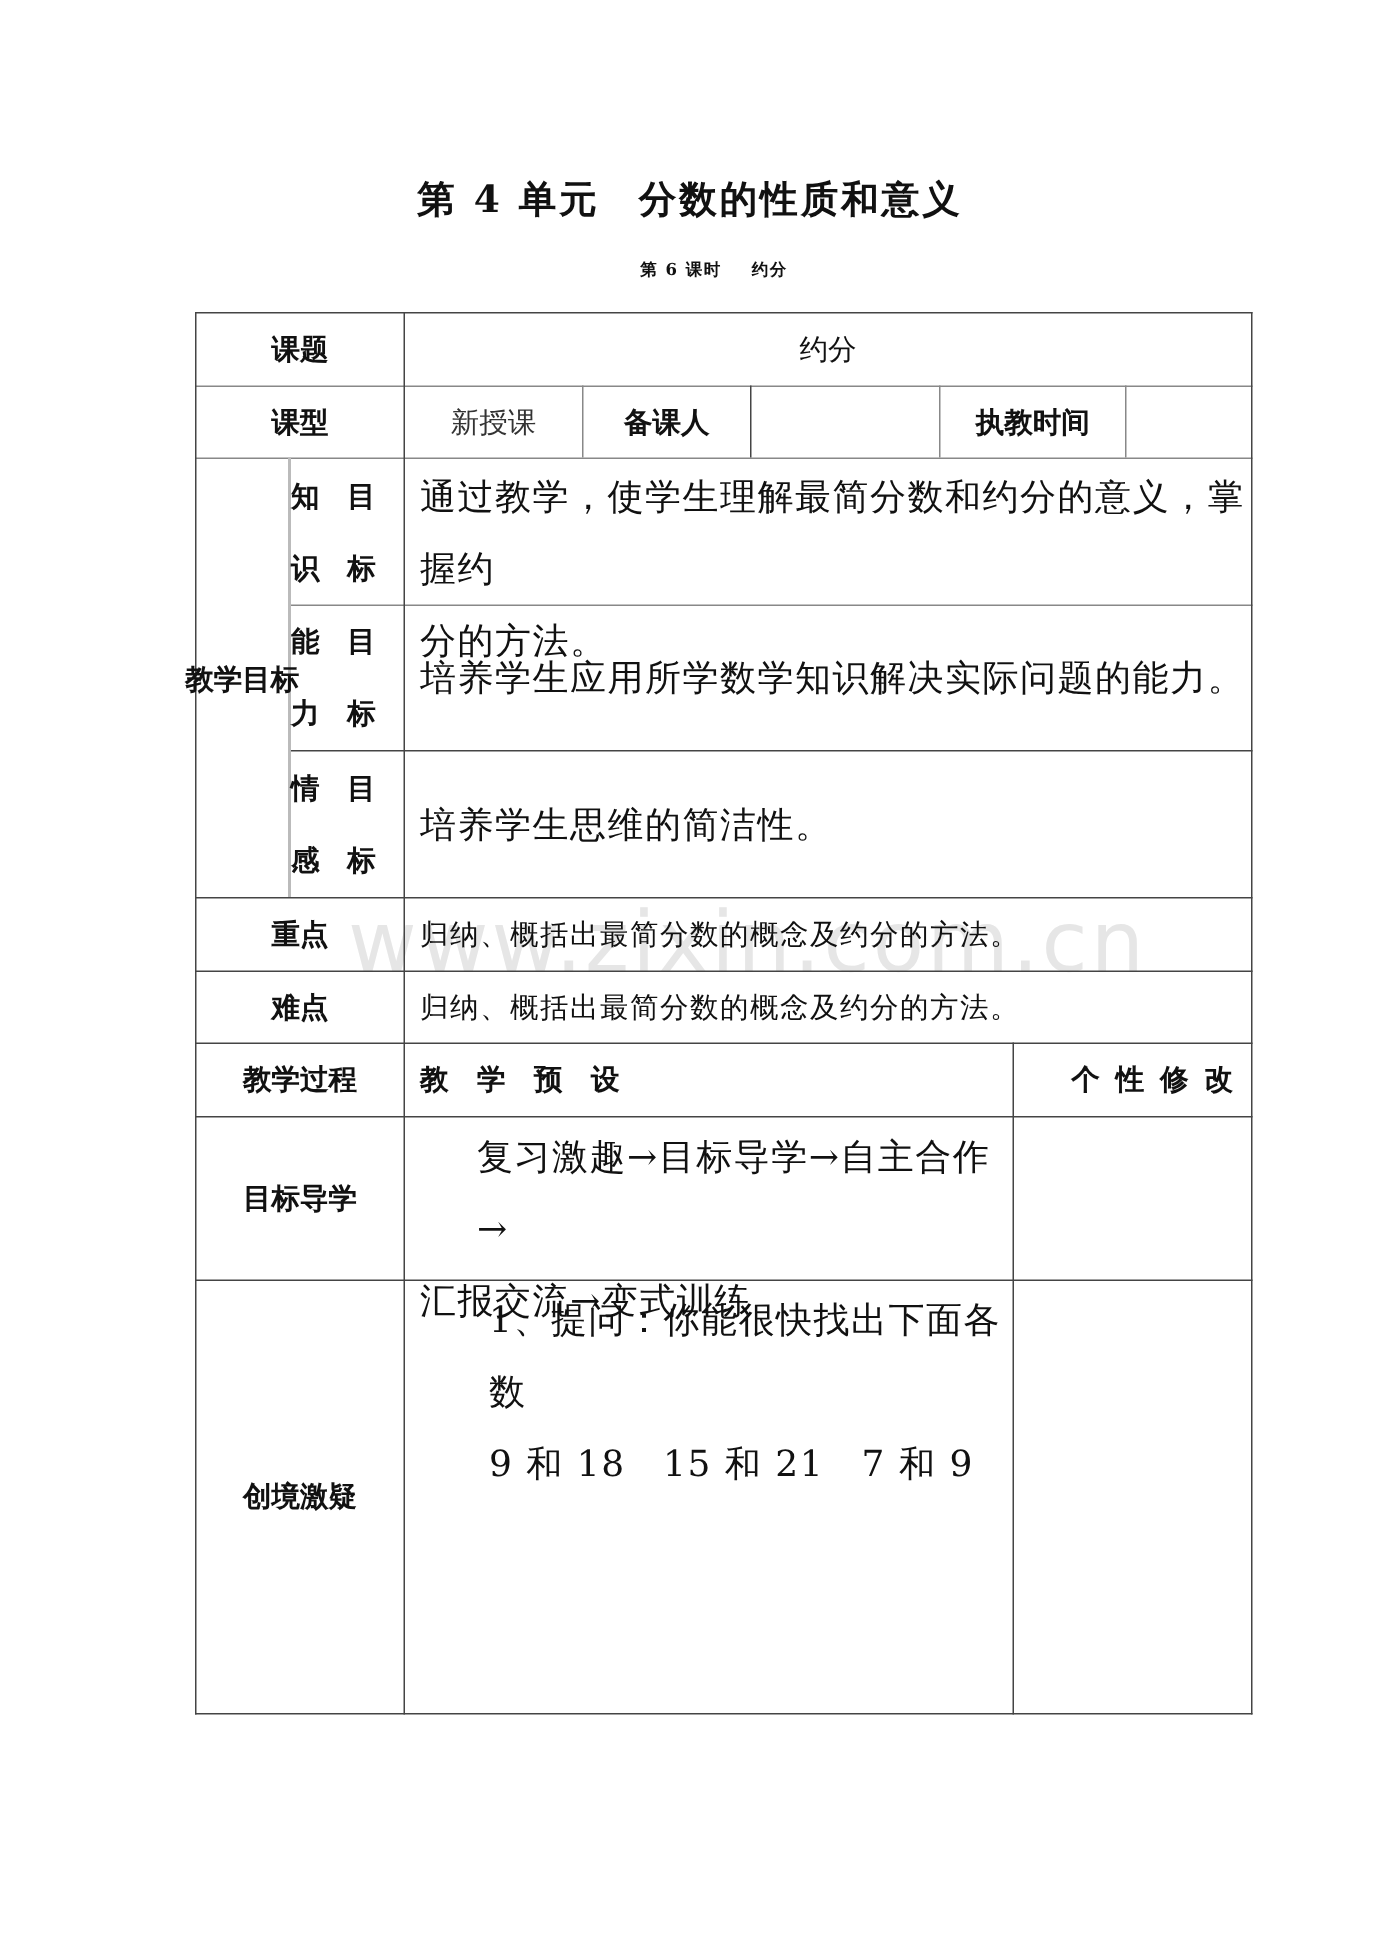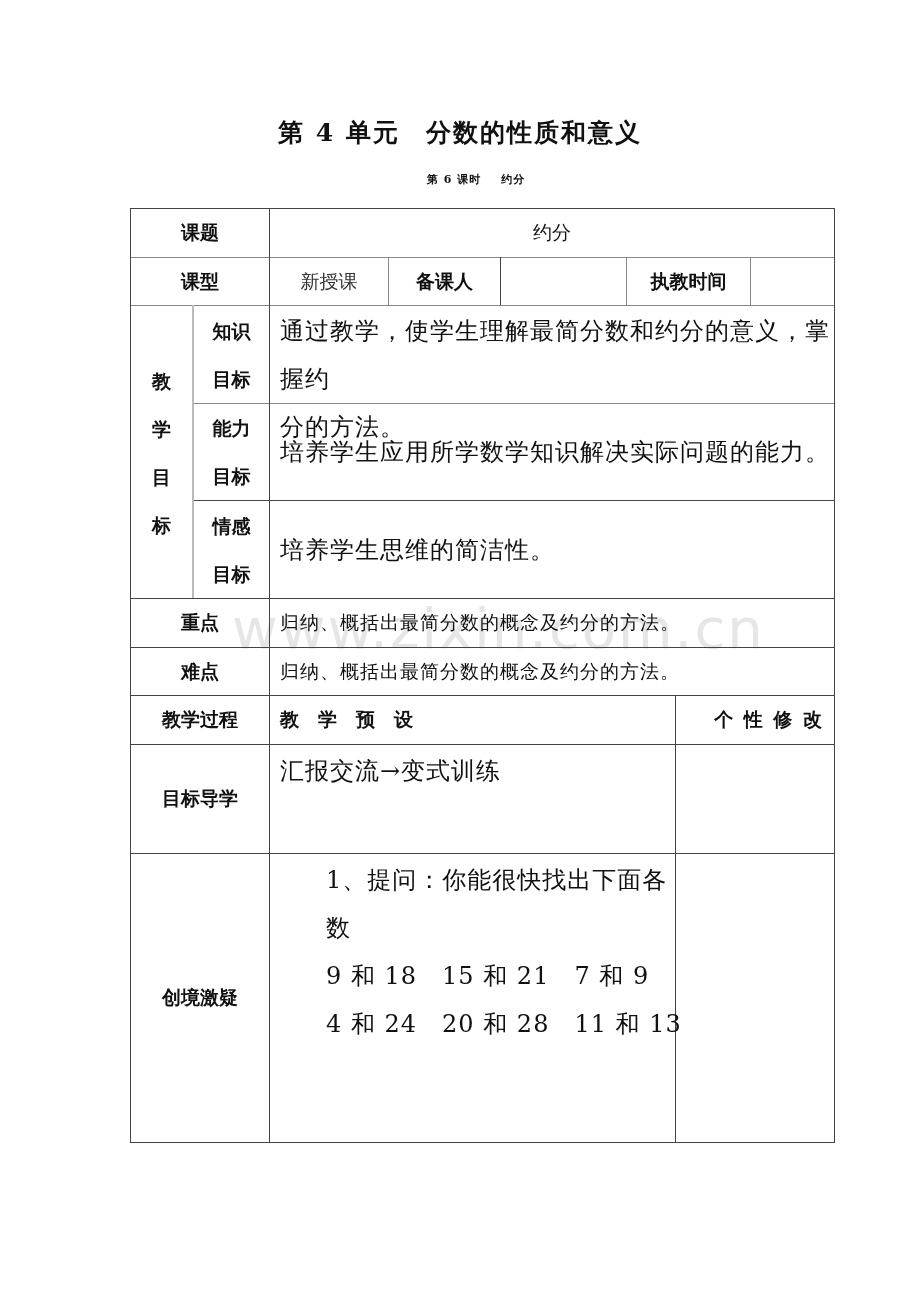--- a/index.html
+++ b/index.html
@@ -13,21 +13,21 @@
   .subtitle .gap { display: inline-block; width: 20px; }
 
   .cell { position: absolute; box-sizing: border-box; display: flex; align-items: center; font-size: 19px; }
   .center { justify-content: center; }
   .bold { font-weight: bold; }
   .hl { position: absolute; height: 1px; background: #444; }
   .vl { position: absolute; width: 1px; background: #444; }
   .vl.light { background: #bbb; width: 2px; }
 
   .txt { line-height: 48px; font-size: 24px; letter-spacing: 1px; }
-  .vstack { display: flex; flex-direction: column; align-items: center; justify-content: center; }
+  .vstack { display: flex; flex-direction: row; align-items: center; justify-content: center; }
   .vstack span { line-height: 48px; font-size: 19px; font-weight: bold; }
 
   .watermark { position: absolute; left: 232px; top: 596px; font-family: "DejaVu Sans", sans-serif;
                font-size: 56px; color: #e6e6e6; letter-spacing: 2px; pointer-events: none; z-index: 0; }
   .content { position: relative; z-index: 1; }
 </style>
 </head>
 <body>
 
 <div class="watermark">www.zixin.com.cn</div>
@@ -112,24 +112,24 @@
 
   <div class="cell center bold" style="left:131px;top:648px;width:138px;height:47px;">难点</div>
   <div class="cell" style="left:270px;top:648px;width:564px;height:47px;padding-left:10px;letter-spacing:1px;">归纳、概括出最简分数的概念及约分的方法。</div>
 
   <div class="cell center bold" style="left:131px;top:696px;width:138px;height:48px;">教学过程</div>
   <div class="cell bold" style="left:270px;top:696px;width:405px;height:48px;padding-left:10px;white-space:pre;">教　学　预　设</div>
   <div class="cell bold" style="left:676px;top:696px;width:158px;height:48px;justify-content:flex-end;padding-right:10px;white-space:pre;letter-spacing:2px;">个 性 修 改</div>
 
   <div class="cell center bold" style="left:131px;top:745px;width:138px;height:108px;">目标导学</div>
   <div class="cell" style="left:270px;top:745px;width:405px;height:108px;padding-left:10px;display:block;padding-top:2px;">
+    <div class="txt" style="padding-left:38px;">复习激趣→目标导学→自主合作→</div>
     <div class="txt">汇报交流→变式训练</div>
   </div>
   <div class="cell" style="left:676px;top:745px;width:158px;height:108px;"></div>
 
   <div class="cell center bold" style="left:131px;top:854px;width:138px;height:288px;">创境激疑</div>
   <div class="cell" style="left:270px;top:854px;width:405px;height:288px;padding-left:10px;display:block;padding-top:2px;">
     <div class="txt" style="padding-left:46px;">1、提问：你能很快找出下面各数</div>
     <div class="txt" style="padding-left:46px;white-space:pre;">9 和 18　15 和 21　7 和 9</div>
-    <div class="txt" style="padding-left:46px;white-space:pre;">4 和 24　20 和 28　11 和 13</div>
   </div>
   <div class="cell" style="left:676px;top:854px;width:158px;height:288px;"></div>
 </div>
 
 </body></html>

